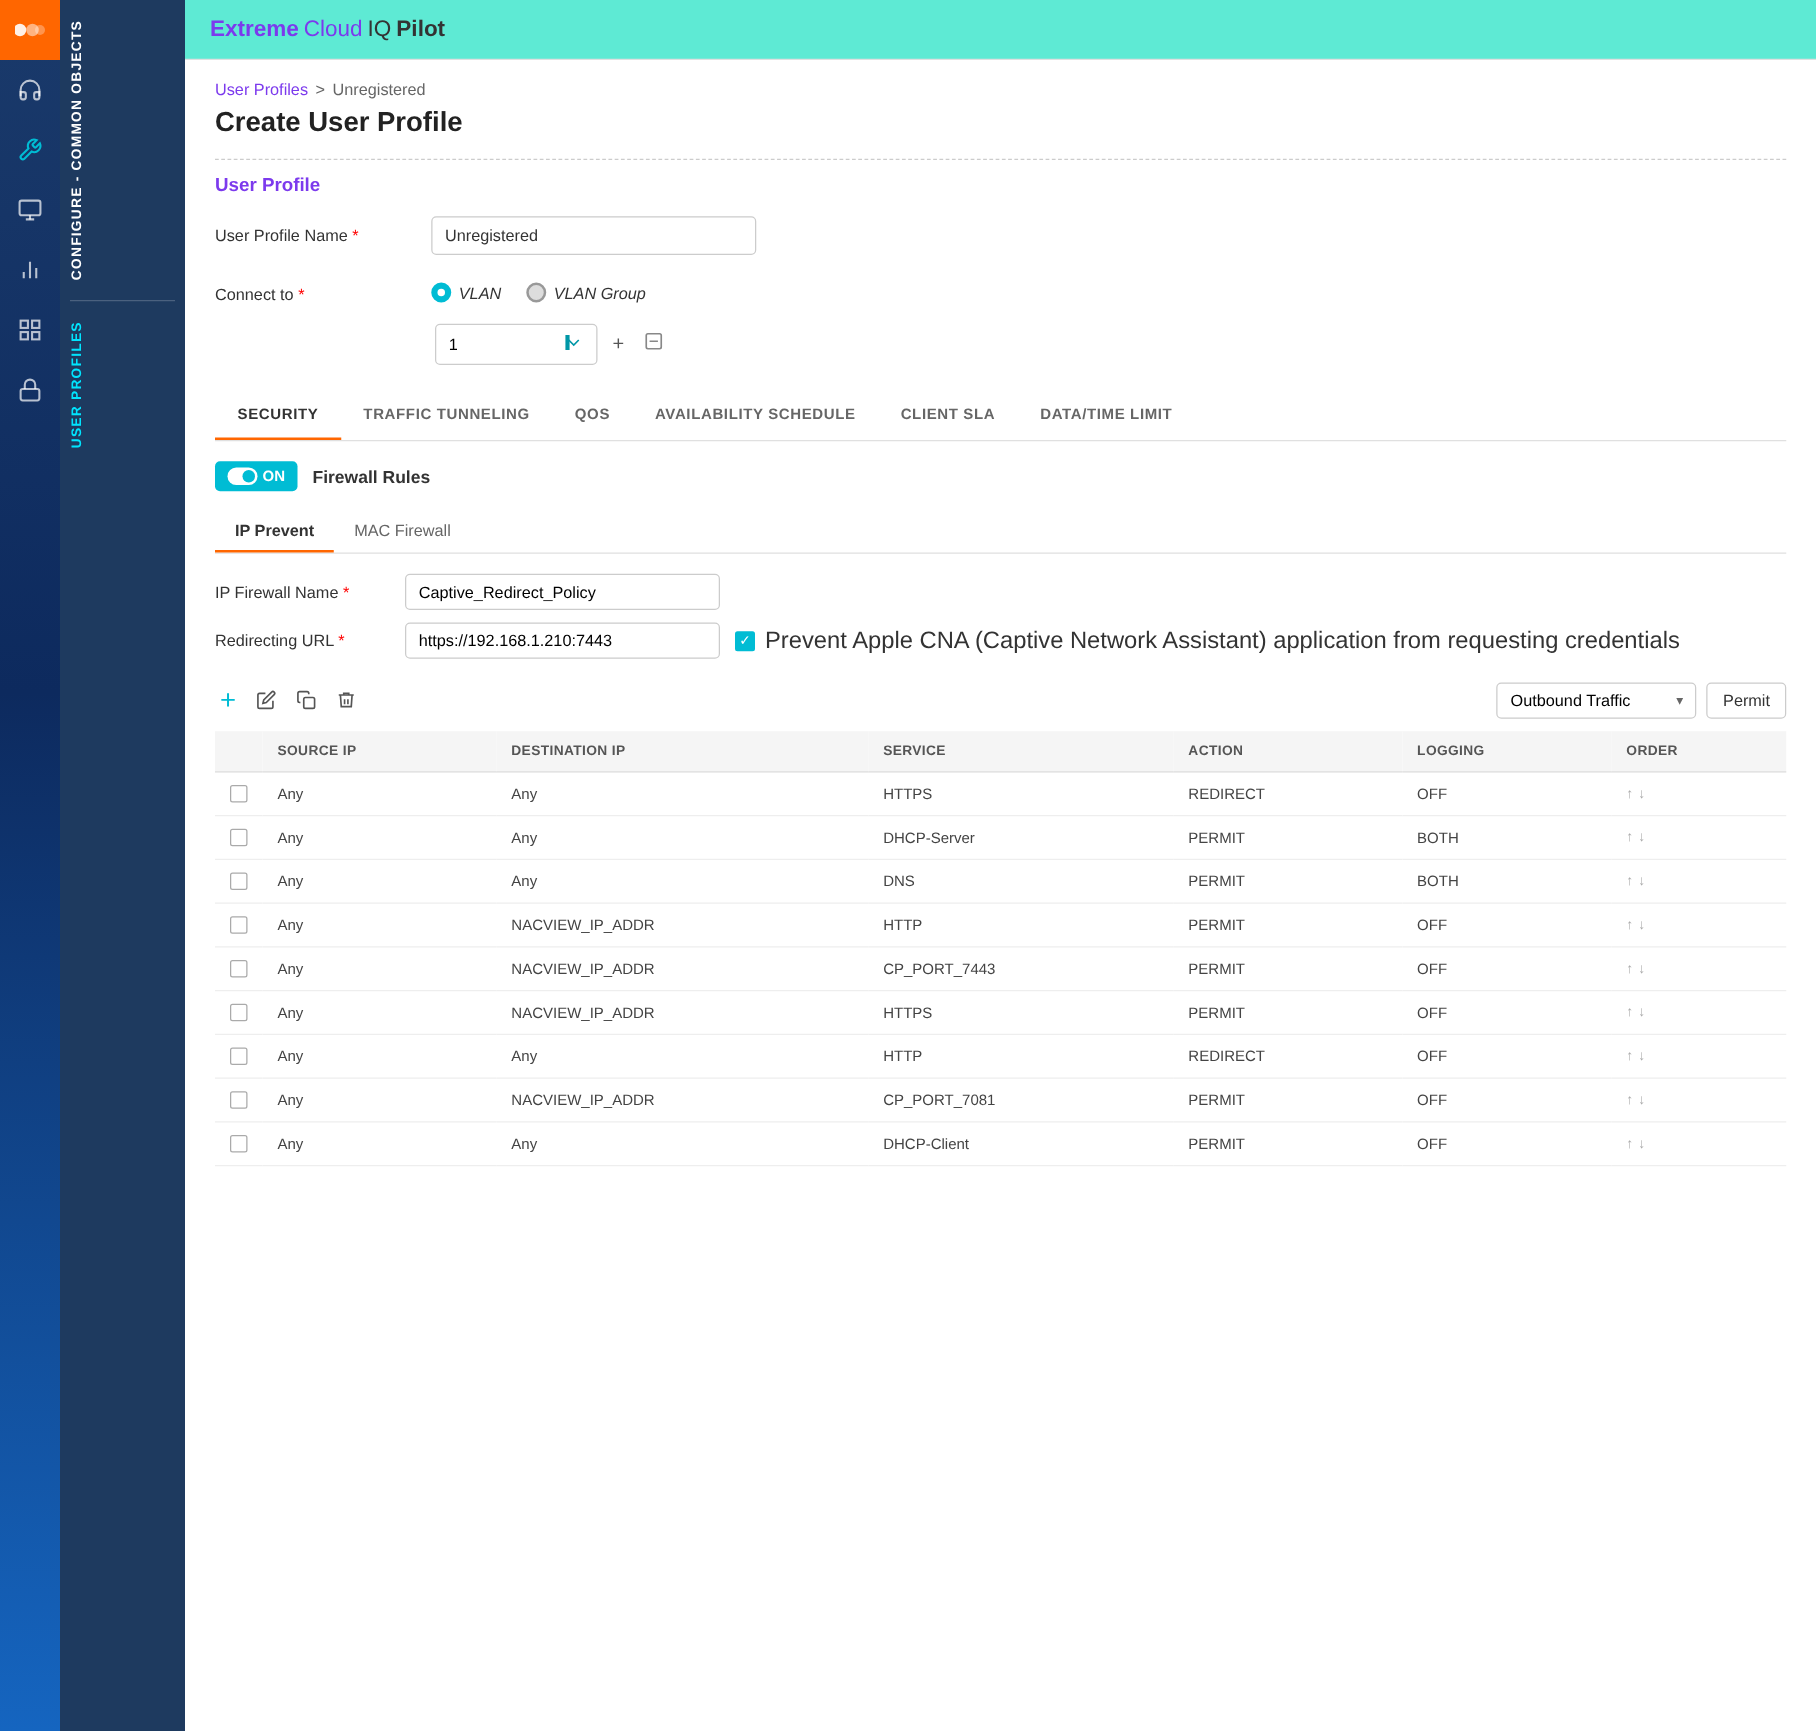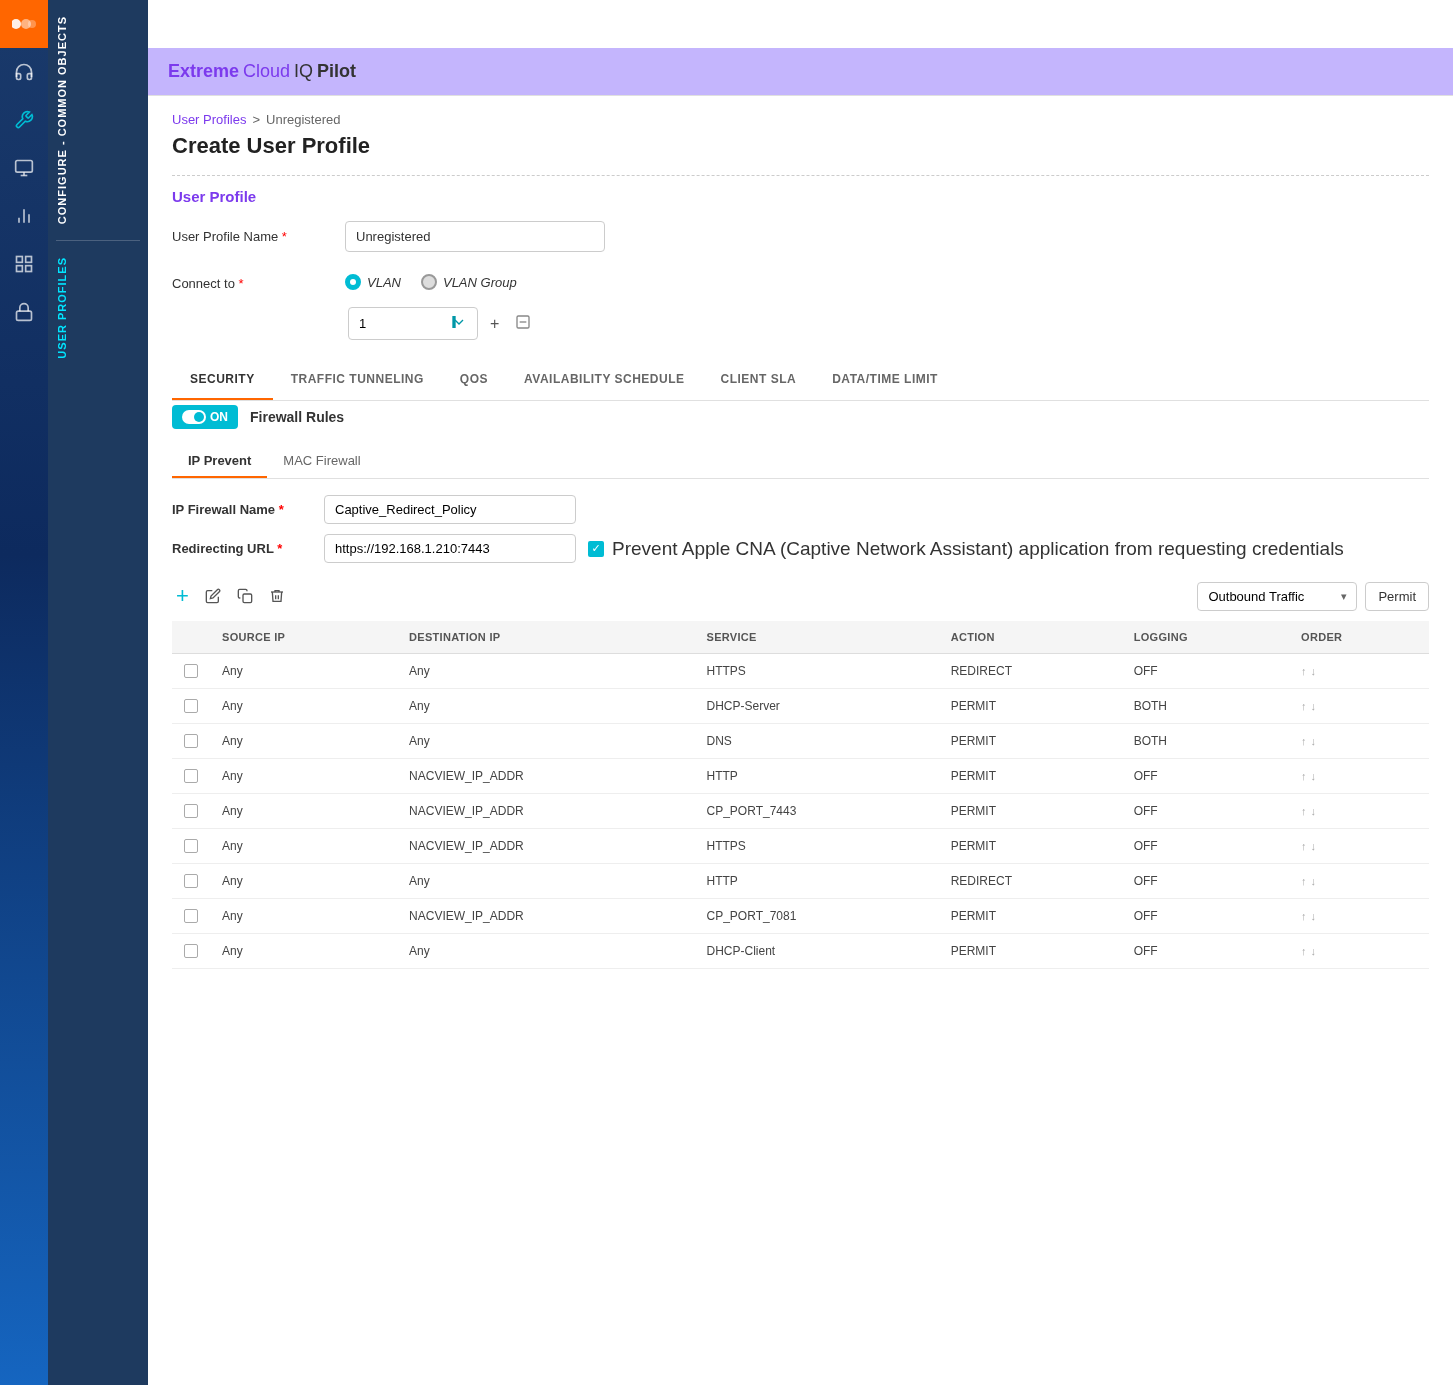--- a/index.html
+++ b/index.html
@@ -72,27 +72,26 @@
     .main-content {
       flex: 1;
       background: white;
       overflow-y: auto;
       display: flex;
       flex-direction: column;
     }
 
     
     .top-bar {
-      background: #c4b5fd;
+      background: #5eead4;
       padding: 8px 20px;
       display: flex;
       align-items: center;
       border-bottom: 1px solid #e0e0e0;
       height: 48px;
-      margin-top: 48px;
     }
     .top-bar-title {
       font-size: 18px;
       font-weight: 700;
       color: #333;
       display: flex;
       align-items: center;
       gap: 4px;
     }
     .brand-extreme { color: #7c3aed; font-weight: 700; }
@@ -230,21 +229,21 @@
       cursor: pointer;
       font-size: 16px;
       padding: 4px;
     }
 
     
     .tabs-container {
       border-bottom: 1px solid #e0e0e0;
       display: flex;
       gap: 0;
-      margin-bottom: 4px;
+      margin-bottom: 16px;
       text-align: right;
     }
     .tab {
       padding: 12px 18px;
       font-size: 12px;
       font-weight: 600;
       letter-spacing: 0.5px;
       color: #666;
       cursor: pointer;
       border-bottom: 2px solid transparent;
@@ -324,21 +323,21 @@
     .firewall-form-row {
       display: flex;
       align-items: center;
       gap: 12px;
       margin-bottom: 10px;
     }
     .firewall-form-label {
       width: 140px;
       font-size: 13px;
       color: #333;
-      font-weight: 700;
+      font-weight: 400;
       flex-shrink: 0;
     }
     .firewall-form-label .required { color: red; }
     .firewall-form-input {
       border: 1px solid #ccc;
       border-radius: 4px;
       padding: 6px 10px;
       font-size: 13px;
       width: 252px;
     }

